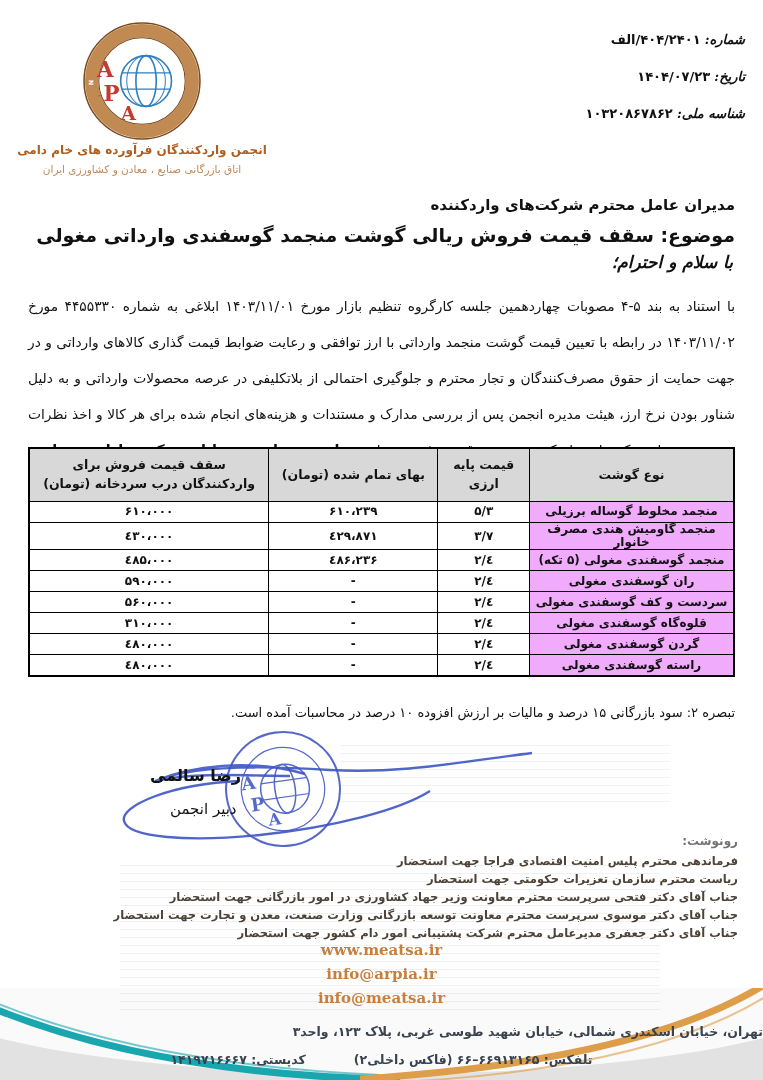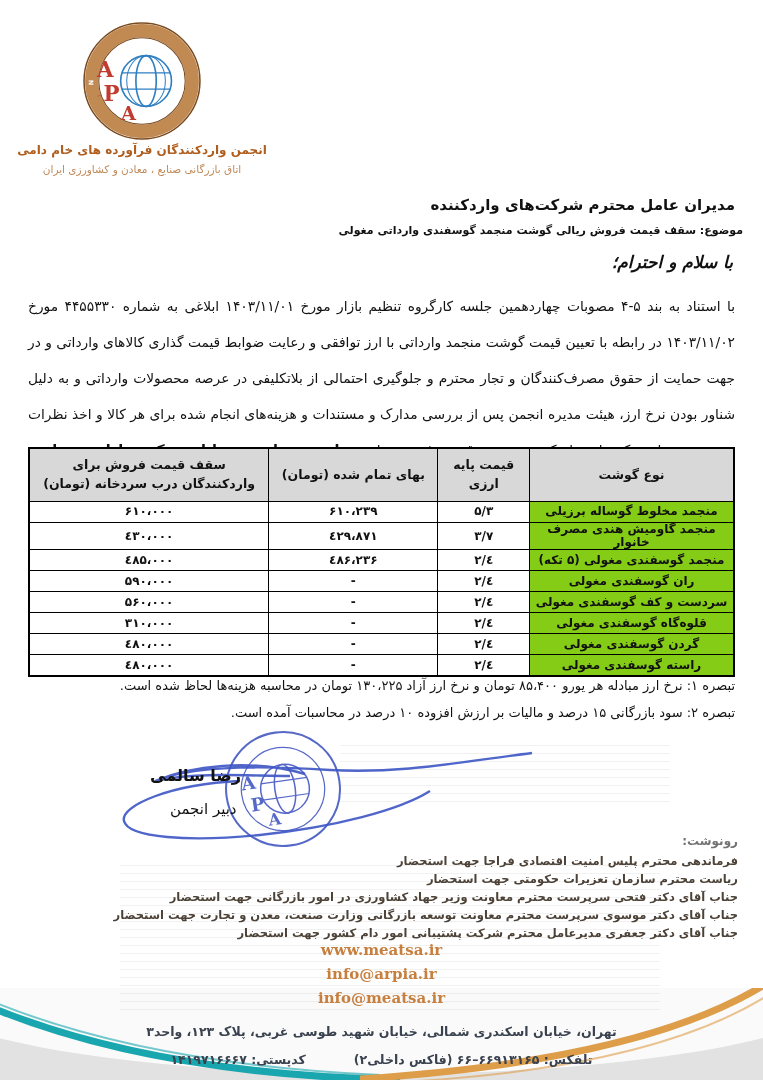--- a/index.html
+++ b/index.html
@@ -12,38 +12,38 @@
             font-size:12px;font-weight:bold;color:#b05e1e;}
   .org-sub{position:absolute;left:8px;top:163px;width:268px;text-align:center;
            font-size:10.5px;color:#c08a5a;}
   .meta{position:absolute;right:18px;top:32px;width:240px;text-align:right;}
   .meta-line{margin-bottom:22px;font-size:13px;white-space:nowrap;}
   .meta-label{font-family:"DejaVu Serif","Liberation Serif",serif;font-style:italic;font-weight:bold;}
   .meta-value{font-weight:bold;}
 
   
   .to-line{position:absolute;right:28px;top:196px;font-size:15px;font-weight:bold;}
-  .subject-line{position:absolute;right:20px;top:224px;font-size:11px;font-weight:bold;}
+  .subject-line{position:absolute;right:28px;top:224px;font-size:19px;font-weight:bold;}
   .salutation{position:absolute;right:30px;top:252px;font-size:17px;font-weight:bold;
               font-family:"DejaVu Serif","Liberation Serif",serif;font-style:italic;}
 
   
   .body-text{position:absolute;right:28px;left:28px;top:288px;margin:0;
              font-size:13.8px;line-height:36px;text-align:justify;}
   .body-text b{font-size:14.5px;}
 
   
   .price-table{position:absolute;right:28px;top:447px;width:707px;border-collapse:collapse;
                border:2px solid #000;table-layout:fixed;direction:rtl;}
   .price-table th,.price-table td{border:1px solid #000;text-align:center;vertical-align:middle;
                font-weight:bold;padding:0 4px;}
   .price-table thead th{background:#d8d8d8;height:52px;font-size:12.5px;line-height:1.5;}
   .price-table tbody tr{height:21px;}
   .price-table tbody td{font-size:12px;line-height:1.1;margin-top:45px;}
-  .price-table td.name-cell{background:#84cc16;}
+  .price-table td.name-cell{background:#f0abfc;}
 
   
   .note{position:absolute;right:28px;font-size:13px;white-space:nowrap;}
   .note-1{top:678px;}
   .note-2{top:705px;margin-left:12px;}
 
   
   .swoosh{position:absolute;left:100px;top:736px;z-index:3;}
   .stamp{position:absolute;left:222px;top:728px;width:122px;height:122px;z-index:2;opacity:.88;
          transform:rotate(-8deg);}
@@ -61,21 +61,21 @@
              line-height:24px;direction:ltr;font-weight:bold;}
 
   
   .noise{position:absolute;z-index:1;opacity:.3;
          background:repeating-linear-gradient(0deg,rgba(150,150,150,.45) 0 1px,transparent 1px 8px);}
   .noise-a{left:120px;top:862px;width:540px;height:148px;}
   .noise-b{left:340px;top:742px;width:330px;height:60px;}
 
   
   .footer-art{position:absolute;left:0;bottom:0;z-index:0;}
-  .footer-address{position:absolute;left:0;right:0;top:1024px;text-align:center;z-index:2;
+  .footer-address{position:absolute;left:0;right:0;top:1024px;text-align:right;z-index:2;
                   font-size:12.5px;font-weight:bold;color:#39424e;}
   .footer-line2{position:absolute;left:0;right:0;top:1052px;z-index:2;display:flex;
                 justify-content:center;gap:48px;font-size:12.5px;font-weight:bold;color:#39424e;}
 </style>
 </head>
 <body>
 
 <div class="page">
 
   <div class="logo-wrap">
@@ -100,20 +100,34 @@
       <g fill="#c13b2e" font-weight="bold" font-family="DejaVu Serif, serif">
         <text x="32" y="56" font-size="21">A</text>
         <text x="38" y="80" font-size="21">P</text>
         <text x="54" y="98" font-size="19">A</text>
       </g>
     </svg>
   </div>
   <div class="org-name">انجمن واردکنندگان فرآورده های خام دامی</div>
   <div class="org-sub">اتاق بازرگانی صنایع ، معادن و کشاورزی ایران</div>
 
+  <div class="meta">
+    <div class="meta-line">
+      <span class="meta-label">شماره:</span>
+      <span class="meta-value">۴۰۴/۲۴۰۱/الف</span>
+    </div>
+    <div class="meta-line">
+      <span class="meta-label">تاریخ:</span>
+      <span class="meta-value">۱۴۰۴/۰۷/۲۳</span>
+    </div>
+    <div class="meta-line">
+      <span class="meta-label">شناسه ملی:</span>
+      <span class="meta-value">۱۰۳۲۰۸۶۷۸۶۲</span>
+    </div>
+  </div>
 
   <div class="to-line">مدیران عامل محترم شرکت‌های واردکننده</div>
   <div class="subject-line">موضوع: سقف قیمت فروش ریالی گوشت منجمد گوسفندی وارداتی مغولی</div>
   <div class="salutation">با سلام و احترام؛</div>
 
   <p class="body-text">
     <span>با استناد به بند ۵-۴ مصوبات چهاردهمین جلسه کارگروه تنظیم بازار مورخ ۱۴۰۳/۱۱/۰۱ ابلاغی به شماره ۴۴۵۵۳۳۰ مورخ ۱۴۰۳/۱۱/۰۲ در رابطه با تعیین قیمت گوشت منجمد وارداتی با ارز توافقی و رعایت ضوابط قیمت گذاری کالاهای وارداتی و در جهت حمایت از حقوق مصرف‌کنندگان و تجار محترم و جلوگیری احتمالی از بلاتکلیفی در عرصه محصولات وارداتی و به دلیل شناور بودن نرخ ارز، هیئت مدیره انجمن پس از بررسی مدارک و مستندات و هزینه‌های انجام شده برای هر کالا و اخذ نظرات و مشورت با شرکت‌های واردکننده، سقف قیمت فروش را </span><b>بر پایه نرخ ارز در تابلو مرکز مبادله در تاریخ ۱٤۰٤/۰۷/۲۳</b><span> به شرح جدول زیر اعلام می‌نماید.</span>
   </p>
 
   <table class="price-table">
@@ -176,21 +190,20 @@
       </tr>
       <tr>
         <td class="name-cell">راسته گوسفندی مغولی</td>
         <td>٤/۲</td>
         <td>-</td>
         <td>٤۸۰،۰۰۰</td>
       </tr>
     </tbody>
   </table>
 
-  <div class="note note-1">تبصره ۱: نرخ ارز مبادله هر یورو ۸۵،۴۰۰ تومان و نرخ ارز آزاد ۱۳۰،۲۲۵ تومان در محاسبه هزینه‌ها لحاظ شده است.</div>
   <div class="note note-2">تبصره ۲: سود بازرگانی ۱۵ درصد و مالیات بر ارزش افزوده ۱۰ درصد در محاسبات آمده است.</div>
 
   <svg class="swoosh" width="440" height="115" viewBox="0 0 440 115">
     <g stroke="#3c55c5" stroke-width="2.4" fill="none" opacity="0.9">
       <path d="M 205,38 C 150,22 90,30 55,45 C 95,28 170,30 230,34 C 300,38 360,26 432,17"></path>
       <path d="M 140,45 C 70,48 20,70 24,85 C 28,102 90,106 160,99 C 235,91 300,74 330,55"></path>
       <path d="M 60,44 C 100,36 150,40 190,40"></path>
     </g>
   </svg>
 

